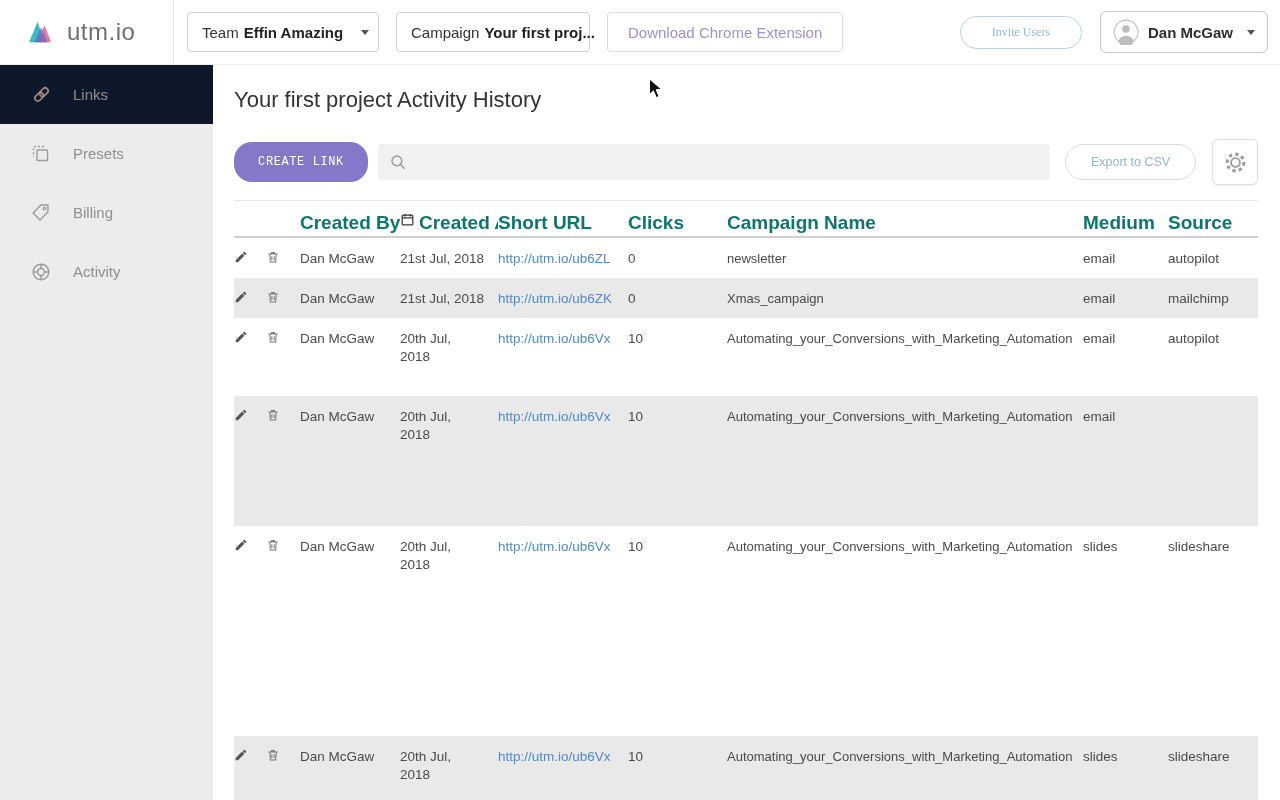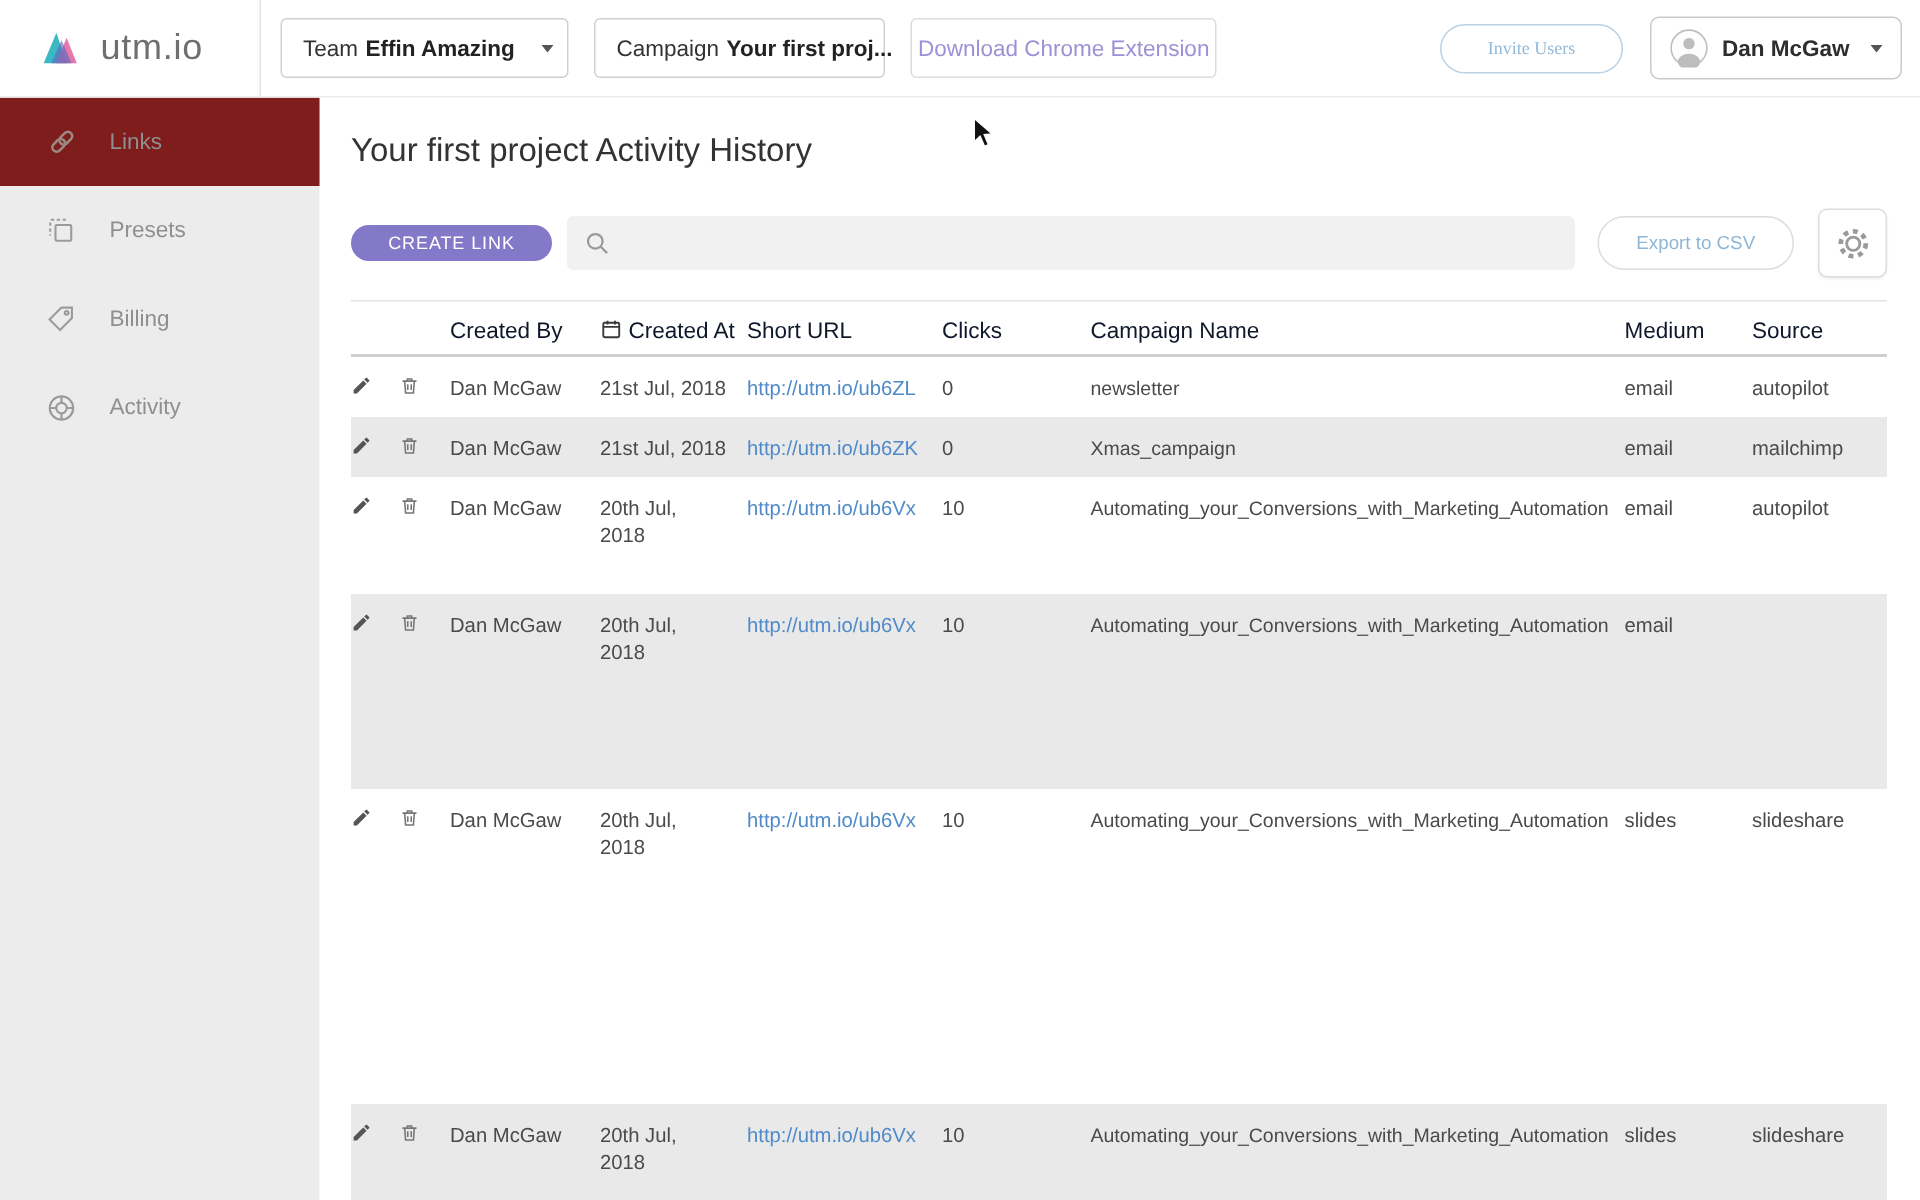--- a/index.html
+++ b/index.html
@@ -16,64 +16,64 @@
   .dd { display: flex; align-items: center; height: 40px; border: 1px solid #cfcfcf;
     border-radius: 4px; padding: 0 14px; background: #fff; cursor: pointer; font-size: 15px; color: #333; }
   .dd .val { font-weight: bold; color: #222; margin-left: 5px; white-space: nowrap; }
   .caret { width: 0; height: 0; border-left: 4.5px solid transparent; border-right: 4.5px solid transparent;
     border-top: 5.5px solid #555; margin-left: 18px; flex: none; }
   .dd-team { margin-left: 13px; width: 192px; }
   .dd-proj { margin-left: 17px; width: 194px; }
   .dd .spacer { flex: 1; }
 
   .ext-btn { margin-left: 17px; height: 40px; border: 1px solid #dcdcdc; border-radius: 4px;
-    background: #fff; color: #9a92d6; font-size: 15px; padding: 0 4px; cursor: pointer;
+    background: #fff; color: #9a92d6; font-size: 15px; padding: 0 20px; cursor: pointer;
     font-family: "Liberation Sans", sans-serif; }
 
   .invite-btn { margin-left: auto; margin-right: 18px; height: 33px; min-width: 122px;
     border: 1px solid #b9d2e6; border-radius: 19px; background: #fff; color: #93b9d8;
     font-size: 12px; padding: 0 24px; cursor: pointer; font-family: Liberation Serif, serif; }
 
   .user-chip { display: flex; align-items: center; height: 42px; border: 1px solid #c9c9c9;
     border-radius: 6px; padding: 0 12px; margin-right: 12px; background: #fff; cursor: pointer; }
   .user-name { font-size: 15px; font-weight: bold; color: #2e2e2e; margin-left: 9px; white-space: nowrap; }
   .user-chip .caret { margin-left: 14px; }
 
   
   .sidebar { position: absolute; top: 65px; left: 0; width: 213px; bottom: 0; background: #ececec; }
   .side-item { display: flex; align-items: center; height: 59px; padding-left: 30px; cursor: pointer; }
-  .side-item.active { background: #7f1d1d; }
+  .side-item.active { background: #0f172a; }
   .side-icon { width: 24px; flex: none; display: flex; align-items: center; }
   .side-label { font-size: 15px; color: #8f8f8f; margin-left: 19px; }
 
   
   .main { position: absolute; top: 65px; left: 214px; right: 0; bottom: 0; background: #fff;
     padding: 0 22px 0 20px; overflow: hidden; }
   .page-title { margin-top: 22px; font-size: 22px; font-weight: 400; color: #333; }
 
   .controls { display: flex; align-items: center; margin-top: 26px; }
-  .create-btn { width: 134px; height: 24px; flex: none; background: #8478c8; border: none;
+  .create-btn { width: 134px; height: 40px; flex: none; background: #8478c8; border: none;
     border-radius: 18px; color: #fff; font-size: 12px; letter-spacing: 0.6px; cursor: pointer;
-    font-family: Liberation Sans, sans-serif; }
+    font-family: Liberation Mono, monospace; }
   .search-wrap { flex: 1; height: 36px; margin-left: 10px; background: #f1f1f1; border-radius: 4px;
     display: flex; align-items: center; padding-left: 11px; }
   .search-wrap input { flex: 1; border: none; background: transparent; outline: none; height: 100%;
     font-size: 14px; color: #444; margin-left: 8px; font-family: "Liberation Sans", sans-serif; }
   .export-btn { width: 131px; height: 36px; flex: none; margin-left: 15px; background: #fff;
     border: 1px solid #dcdcdc; border-radius: 18px; color: #8fb6d6; font-size: 12.5px; cursor: pointer;
     font-family: "Liberation Sans", sans-serif; }
   .gear-btn { width: 46px; height: 46px; flex: none; margin-left: 16px; background: #fff;
     border: 1px solid #ddd; border-radius: 6px; box-shadow: 0 1px 2px rgba(0,0,0,0.08);
     display: flex; align-items: center; justify-content: center; cursor: pointer; }
 
   
   .tbl { margin-top: 15px; }
   .trow { display: grid; grid-template-columns: 32px 34px 100px 98px 130px 99px 356px 85px minmax(0,1fr); }
   .trow.head { height: 38px; border-top: 1px solid #e4e4e4; border-bottom: 2px solid #cfcfcf; }
-  .hcell { font-size: 15px; font-weight: 400; color: #0f172a; padding-top: 11px;
+  .hcell { font-size: 19px; font-weight: 700; color: #0f766e; padding-top: 11px;
     display: flex; align-items: flex-start; white-space: nowrap; overflow: hidden; }
   .hcell svg { margin-right: 4px; margin-top: 0px; }
 
   .cell { font-size: 13.5px; color: #4a4a4a; padding-top: 12px; line-height: 18px;
     white-space: nowrap; overflow: hidden; }
   .cell.campaign { font-size: 13px; }
   .cell a { color: #4f8ac9; text-decoration: none; }
   .date-cell span { display: block; }
   .icon-cell { padding-top: 12px; }
   .icon-btn { background: none; border: none; padding: 0; cursor: pointer; line-height: 0; }

